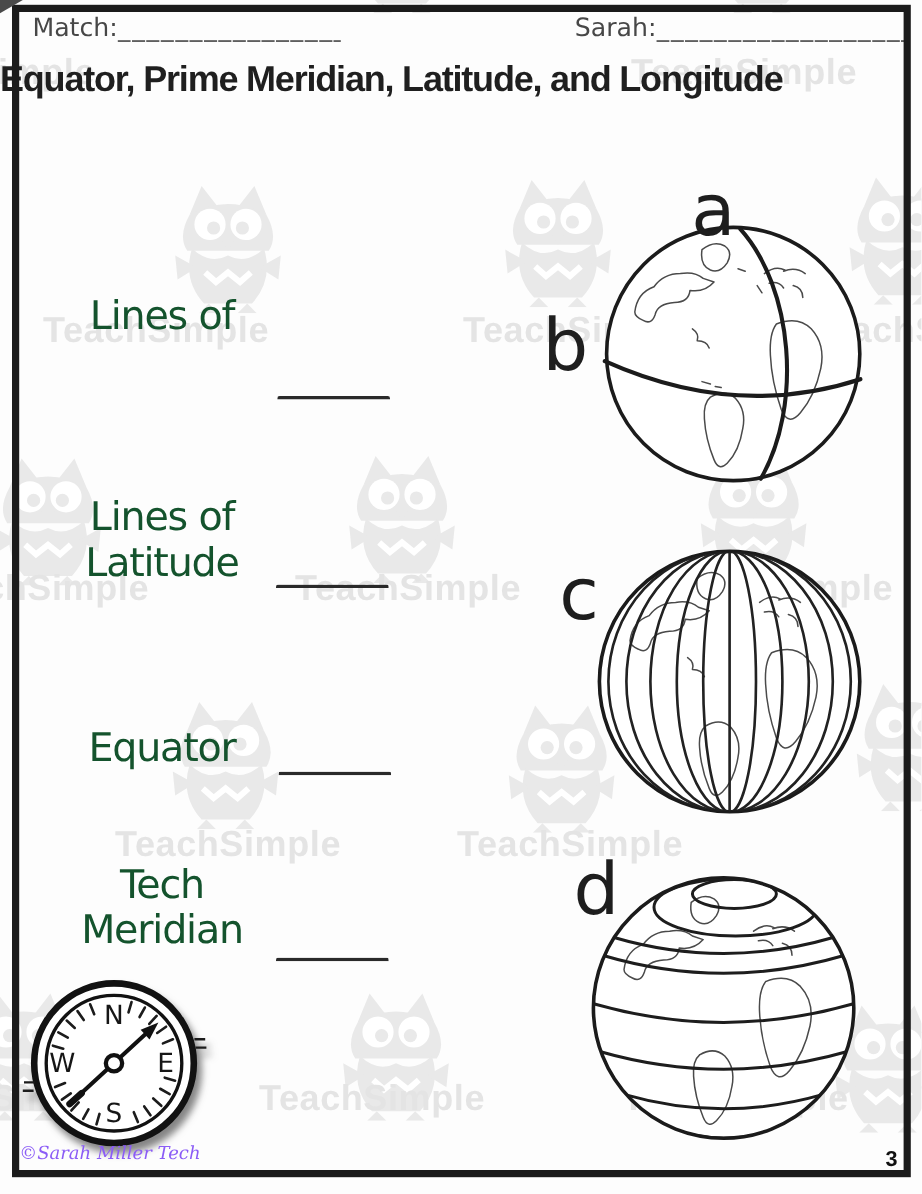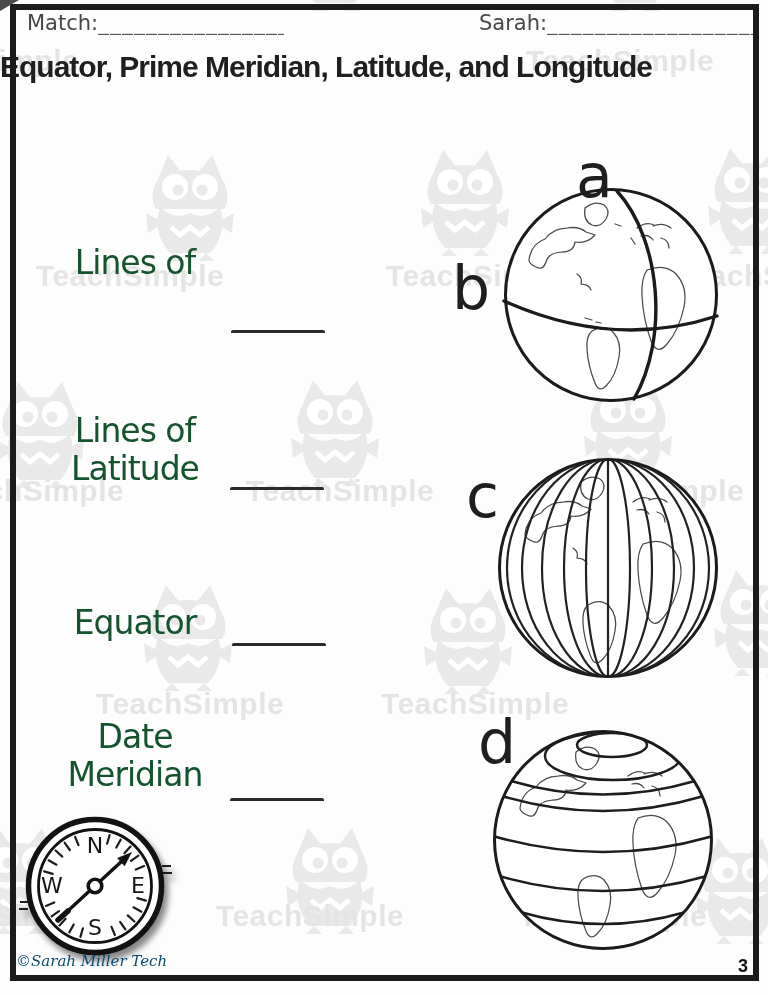--- a/index.html
+++ b/index.html
@@ -33,21 +33,21 @@
   .answer-blank{position:absolute;width:94px;height:4px;z-index:3;
            border-top:3.5px solid #2a2a2a;border-radius:2px;}
   .fig-letter{position:absolute;z-index:3;font-size:60px;line-height:1;color:#1e1e1e;}
   .globe{position:absolute;z-index:2;}
   .globe .land path{fill:none;stroke:#4a4a4a;stroke-width:1.25;stroke-linecap:round;stroke-linejoin:round;}
   .compass{position:absolute;left:16px;top:810px;z-index:2;
            filter:drop-shadow(4px 6px 3px rgba(35,35,35,.55));}
   .tick-group line{stroke:#1c1c1c;stroke-width:2.2;stroke-linecap:round;}
   .compass text{font-family:"DejaVu Sans",sans-serif;font-size:22px;fill:#161616;text-anchor:middle;}
   .copyright{position:absolute;left:16px;top:952px;z-index:2;
-           font-family:"DejaVu Serif",serif;font-style:italic;font-size:15px;color:#0c4a6e;}
+           font-family:"DejaVu Serif",serif;font-style:italic;font-size:15px;color:#8b5cf6;}
   .page-number{position:absolute;left:738px;top:956px;z-index:6;
            font-family:"Liberation Sans",sans-serif;font-weight:700;font-size:18px;color:#111;}
 </style>
 </head>
 <body>
 
 <div class="canvas">
 
   <div class="wm-layer">
       <div class="wm-owl" style="left: 285px; top: -101px;"><svg width="100" height="112" viewBox="0 0 100 112">
@@ -339,21 +339,21 @@
     <div>Latitude</div>
   </div>
   <div class="answer-blank" style="left:230px;top:487px"></div>
 
   <div class="term hand" style="top:604px">
     <div>Equator</div>
   </div>
   <div class="answer-blank" style="left:232px;top:643px"></div>
 
   <div class="term hand" style="top:718px">
-    <div>Date</div>
+    <div>Tech</div>
     <div>Meridian</div>
   </div>
   <div class="answer-blank" style="left:230px;top:798px"></div>
 
   <div class="fig-letter hand" style="left:576px;top:146px">a</div>
   <div class="fig-letter hand" style="left:452px;top:258px">b</div>
   <div class="fig-letter hand" style="left:466px;top:466px">c</div>
   <div class="fig-letter hand" style="left:478px;top:712px">d</div>
 
   <svg class="globe" style="left:495px;top:178px" width="232" height="232" viewBox="0 0 232 232">

